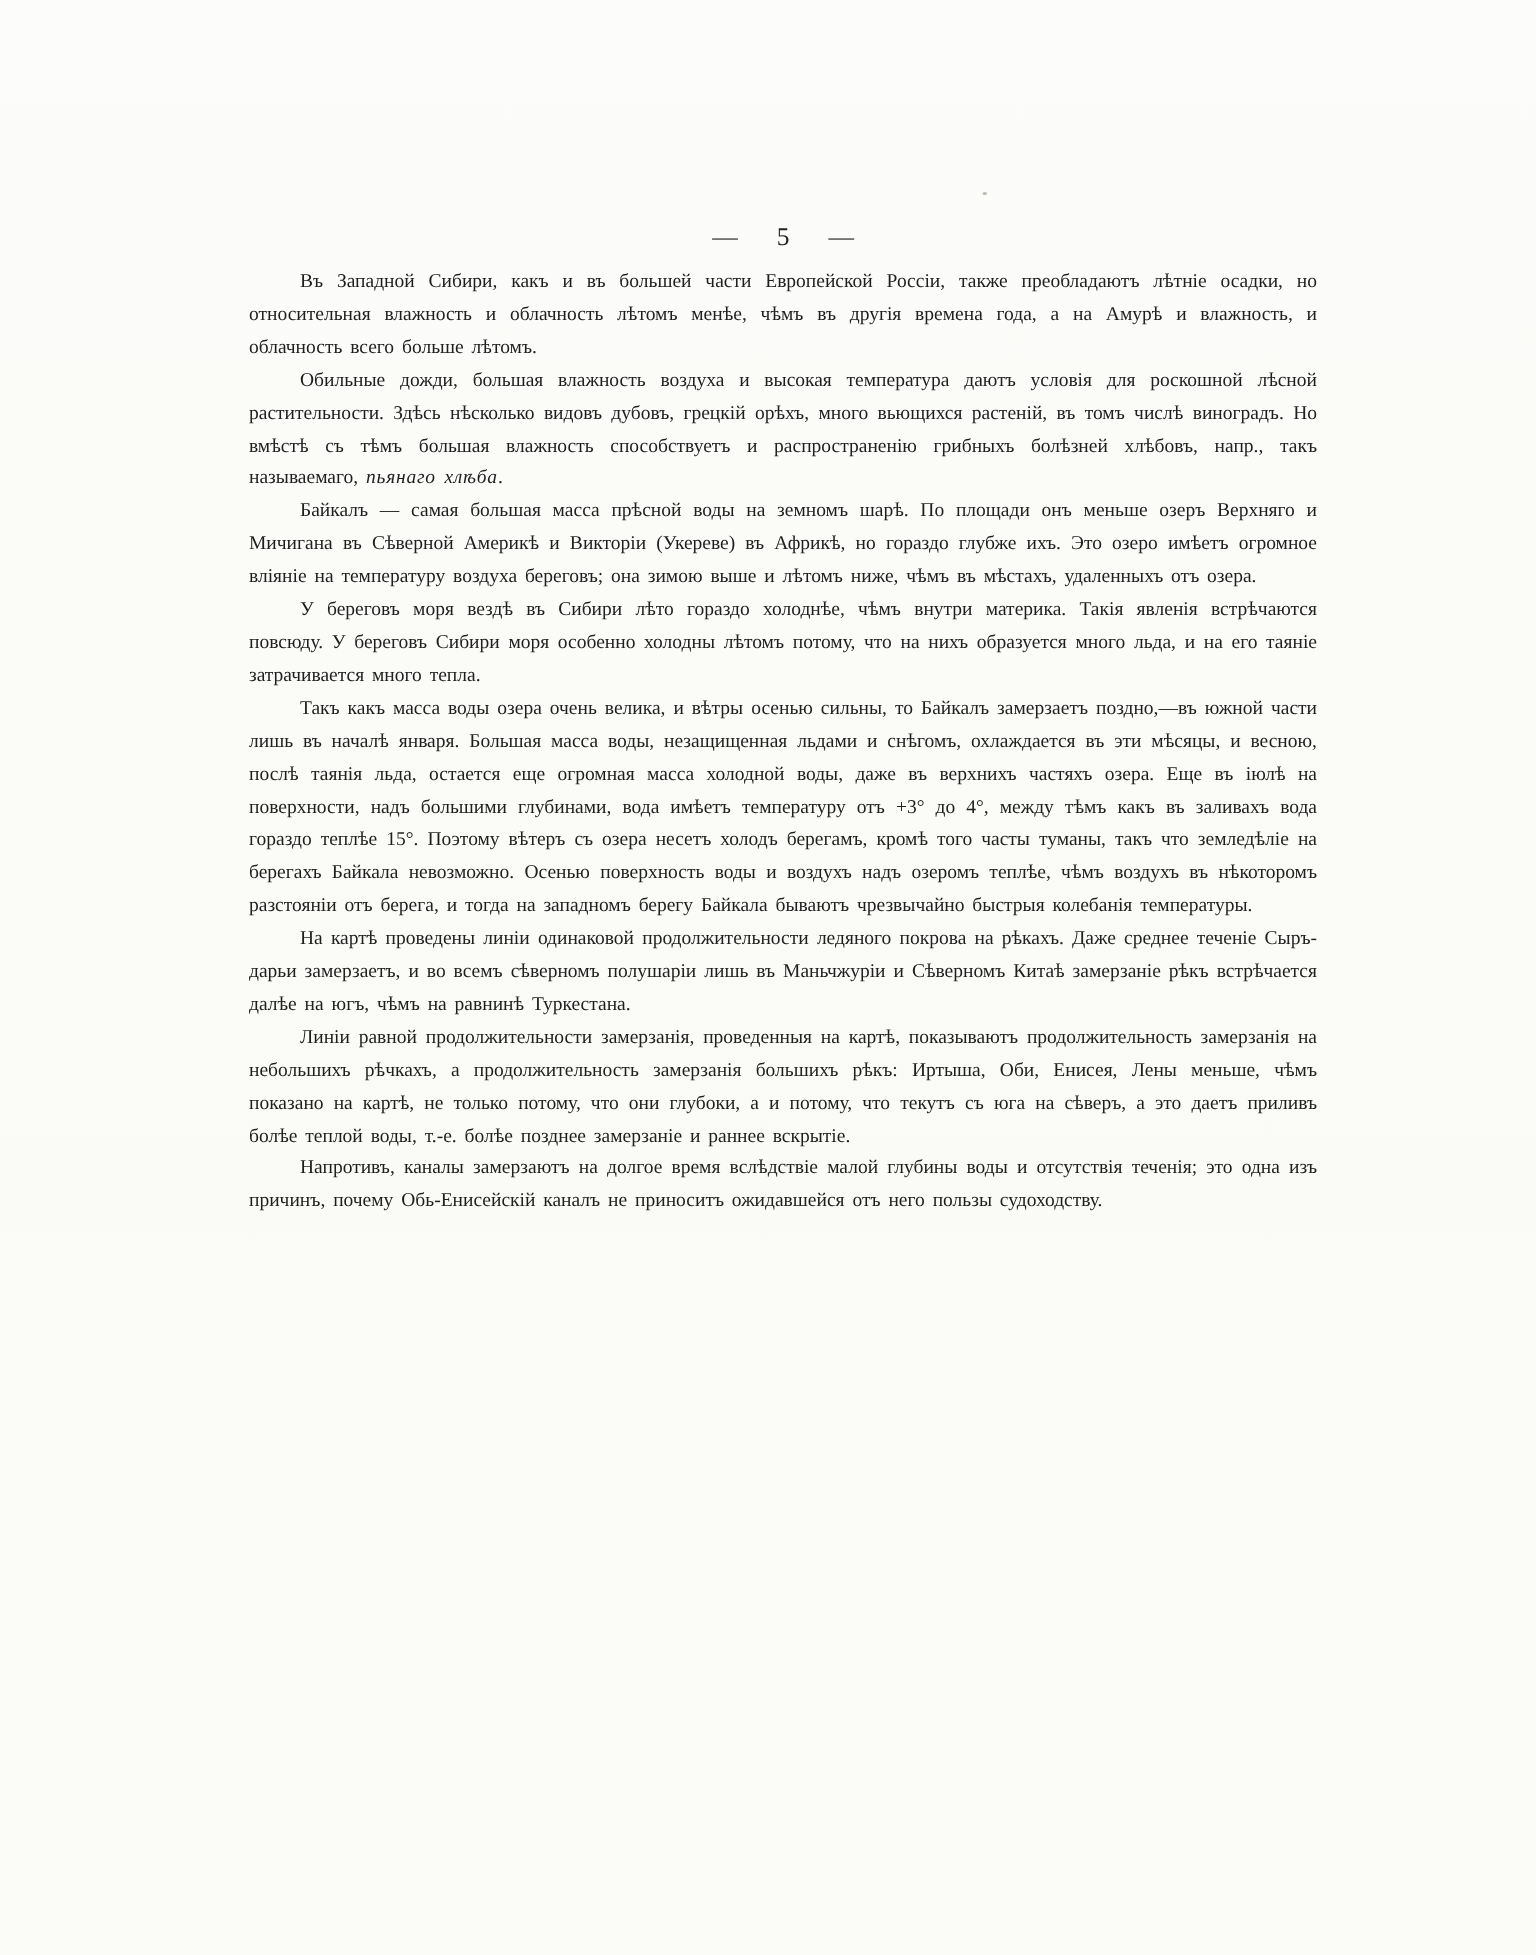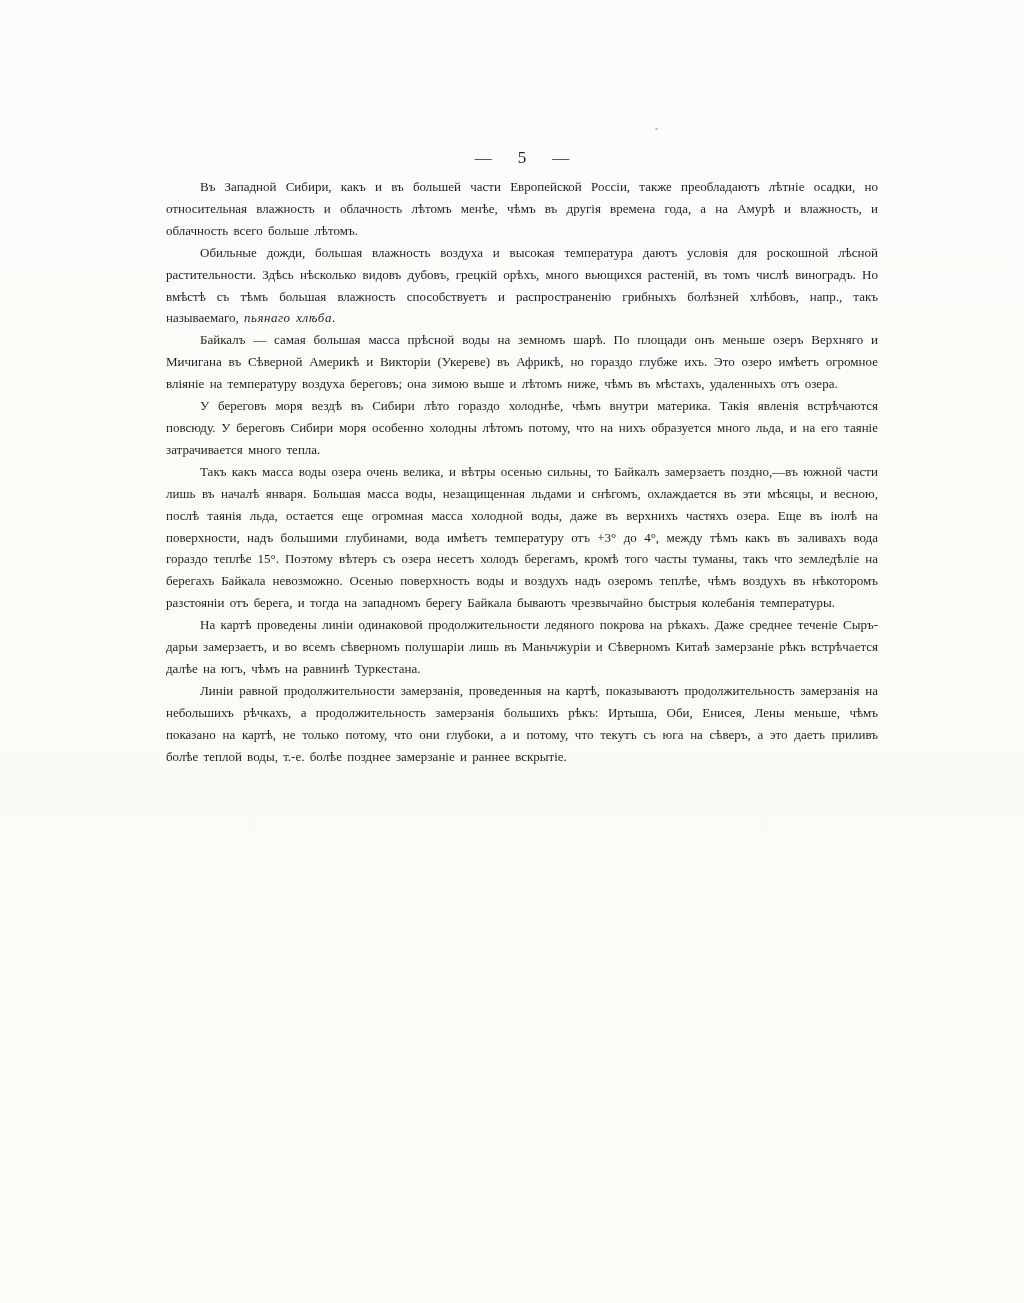--- a/index.html
+++ b/index.html
@@ -85,14 +85,15 @@
   </div>
 
   <div class="text-block">
       <p><span>Въ Западной Сибири, какъ и въ большей части Европейской Россіи, также преобладаютъ лѣтніе осадки, но относительная влажность и облачность лѣтомъ менѣе, чѣмъ въ другія времена года, а на Амурѣ и влажность, и облачность всего больше лѣтомъ.</span></p>
       <p><span>Обильные дожди, большая влажность воздуха и высокая температура даютъ условія для роскошной лѣсной растительности. Здѣсь нѣсколько видовъ дубовъ, грецкій орѣхъ, много вьющихся растеній, въ томъ числѣ виноградъ. Но вмѣстѣ съ тѣмъ большая влажность способствуетъ и распространенію грибныхъ болѣзней хлѣбовъ, напр., такъ называемаго, </span><span class="italic">пьянаго хлѣба</span><span>.</span></p>
       <p><span>Байкалъ — самая большая масса прѣсной воды на земномъ шарѣ. По площади онъ меньше озеръ Верхняго и Мичигана въ Сѣверной Америкѣ и Викторіи (Укереве) въ Африкѣ, но гораздо глубже ихъ. Это озеро имѣетъ огромное вліяніе на температуру воздуха береговъ; она зимою выше и лѣтомъ ниже, чѣмъ въ мѣстахъ, удаленныхъ отъ озера.</span></p>
       <p><span>У береговъ моря вездѣ въ Сибири лѣто гораздо холоднѣе, чѣмъ внутри материка. Такія явленія встрѣчаются повсюду. У береговъ Сибири моря особенно холодны лѣтомъ потому, что на нихъ образуется много льда, и на его таяніе затрачивается много тепла.</span></p>
       <p><span>Такъ какъ масса воды озера очень велика, и вѣтры осенью сильны, то Байкалъ замерзаетъ поздно,—въ южной части лишь въ началѣ января. Большая масса воды, незащищенная льдами и снѣгомъ, охлаждается въ эти мѣсяцы, и весною, послѣ таянія льда, остается еще огромная масса холодной воды, даже въ верхнихъ частяхъ озера. Еще въ іюлѣ на поверхности, надъ большими глубинами, вода имѣетъ температуру отъ +3° до 4°, между тѣмъ какъ въ заливахъ вода гораздо теплѣе 15°. Поэтому вѣтеръ съ озера несетъ холодъ берегамъ, кромѣ того часты туманы, такъ что земледѣліе на берегахъ Байкала невозможно. Осенью поверхность воды и воздухъ надъ озеромъ теплѣе, чѣмъ воздухъ въ нѣкоторомъ разстояніи отъ берега, и тогда на западномъ берегу Байкала бываютъ чрезвычайно быстрыя колебанія температуры.</span></p>
       <p><span>На картѣ проведены линіи одинаковой продолжительности ледяного покрова на рѣкахъ. Даже среднее теченіе Сыръ-дарьи замерзаетъ, и во всемъ сѣверномъ полушаріи лишь въ Маньчжуріи и Сѣверномъ Китаѣ замерзаніе рѣкъ встрѣчается далѣе на югъ, чѣмъ на равнинѣ Туркестана.</span></p>
       <p><span>Линіи равной продолжительности замерзанія, проведенныя на картѣ, показываютъ продолжительность замерзанія на небольшихъ рѣчкахъ, а продолжительность замерзанія большихъ рѣкъ: Иртыша, Оби, Енисея, Лены меньше, чѣмъ показано на картѣ, не только потому, что они глубоки, а и потому, что текутъ съ юга на сѣверъ, а это даетъ приливъ болѣе теплой воды, т.-е. болѣе позднее замерзаніе и раннее вскрытіе.</span></p>
+      <p><span>Напротивъ, каналы замерзаютъ на долгое время вслѣдствіе малой глубины воды и отсутствія теченія; это одна изъ причинъ, почему Обь-Енисейскій каналъ не приноситъ ожидавшейся отъ него пользы судоходству.</span></p>
     </div>
 </div>
 
 </body></html>

